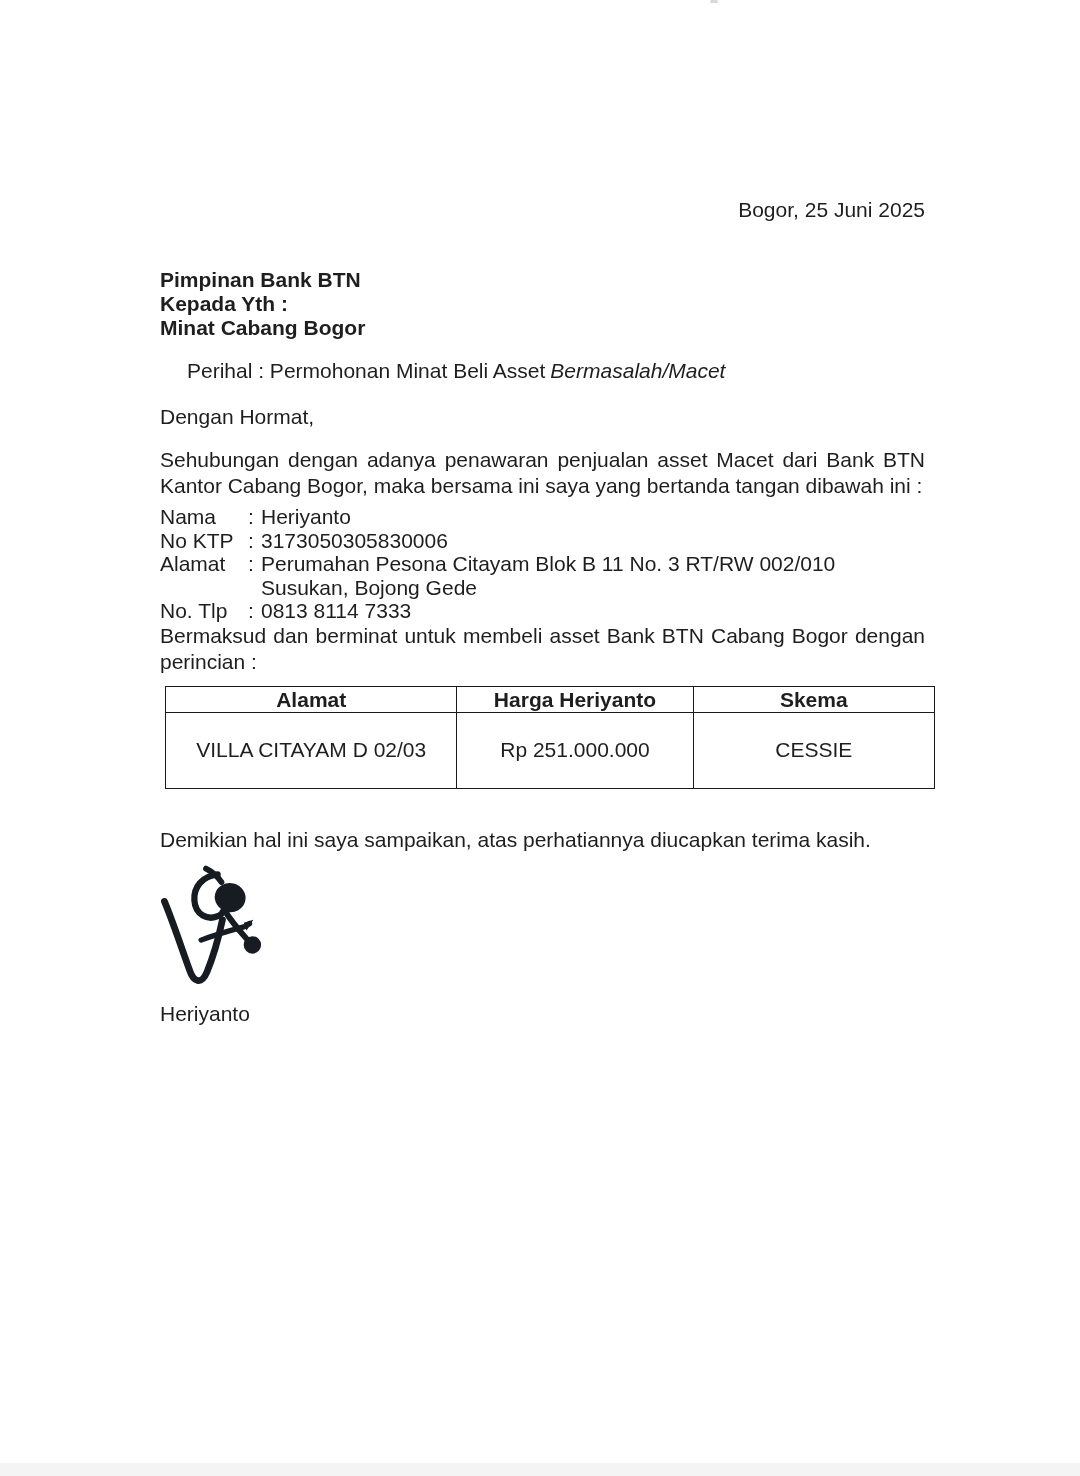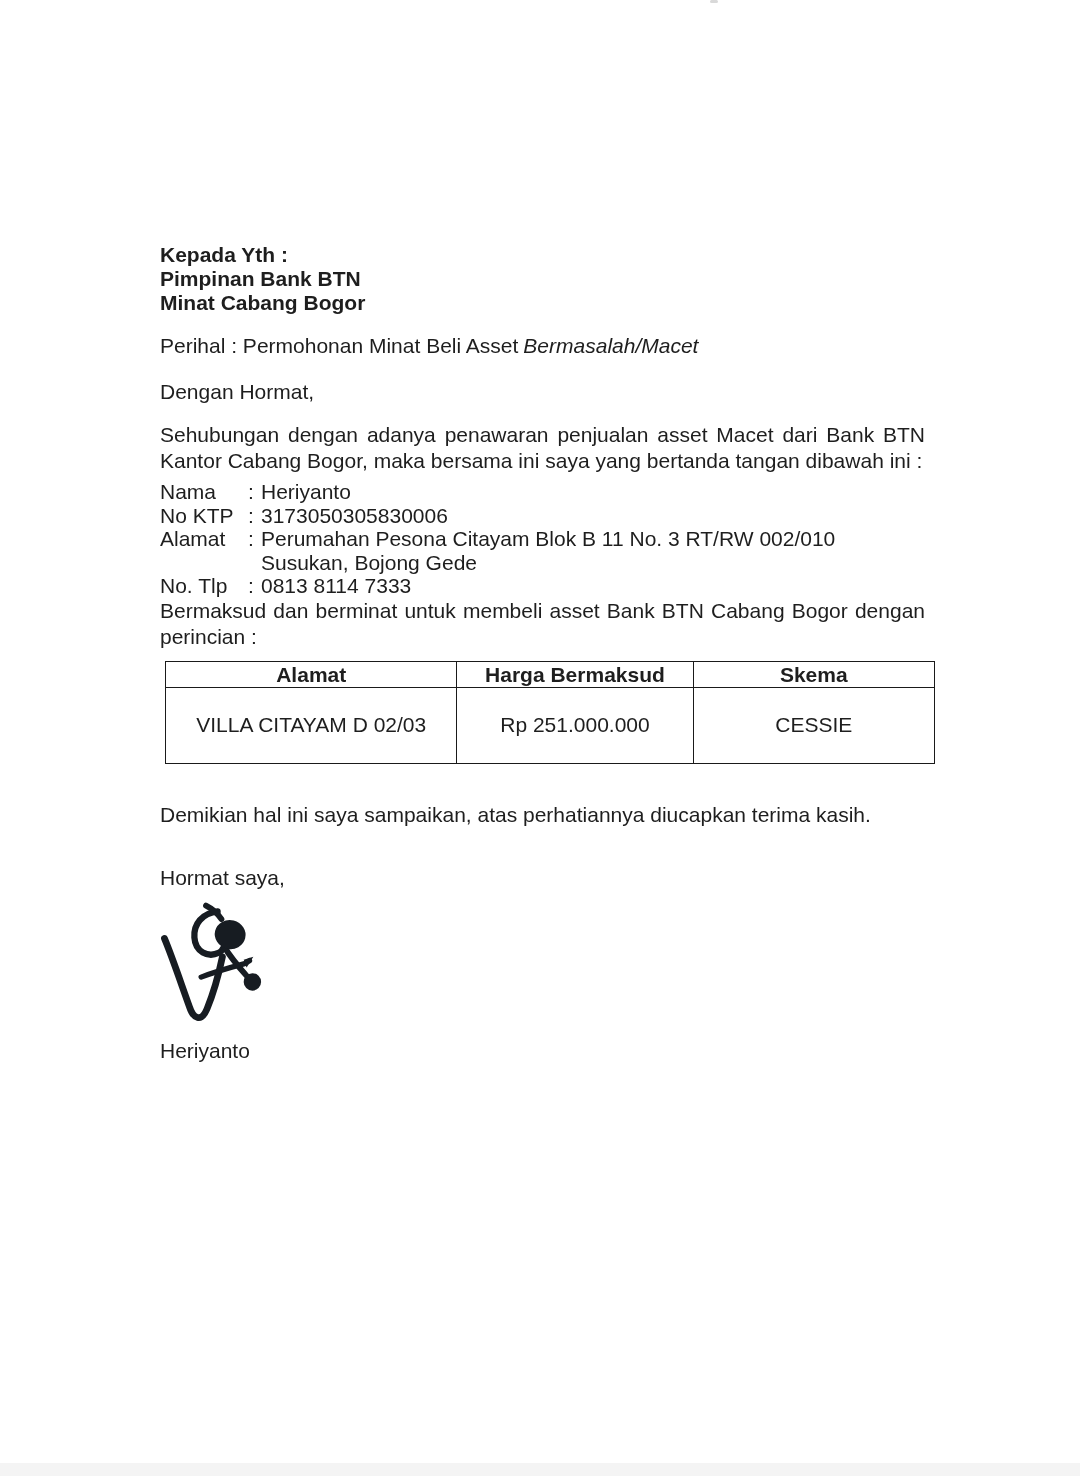--- a/index.html
+++ b/index.html
@@ -30,21 +30,21 @@
   }
   .recipient {
     margin-top: 46px;
     font-weight: bold;
     line-height: 24px;
   }
   .subject-line {
     margin-top: 18px;
     line-height: 25px;
   }
-  .subject-prefix { margin-right: 5px; }
+  .subject-prefix { margin-right: 5px; margin-left: 27px; }
   .subject-emphasis { font-style: italic; }
   .salutation {
     margin-top: 21px;
     line-height: 25px;
   }
   .para {
     text-align: justify;
     line-height: 26px;
   }
   .para1 { margin-top: 18px; }
@@ -115,24 +115,25 @@
     border-radius: 2px;
   }
 </style>
 </head>
 <body>
 
 <div class="top-speck"></div>
 
 <div class="page-content">
 
+  <div class="date-line">Bogor, 25 Juni 2025</div>
 
   <div class="recipient">
+    <div>Pimpinan Bank BTN</div>
     <div>Kepada Yth :</div>
-    <div>Pimpinan Bank BTN</div>
     <div>Minat Cabang Bogor</div>
   </div>
 
   <div class="subject-line">
     <span class="subject-prefix">Perihal : Permohonan Minat Beli Asset</span><span class="subject-emphasis">Bermasalah/Macet</span>
   </div>
 
   <div class="salutation">Dengan Hormat,</div>
 
   <div class="para para1">Sehubungan dengan adanya penawaran penjualan asset Macet dari Bank BTN Kantor Cabang Bogor, maka bersama ini saya yang bertanda tangan dibawah ini :</div>
@@ -157,36 +158,35 @@
 
   <table class="asset-table">
     <colgroup>
       <col style="width: 37.9%">
       <col style="width: 30.7%">
       <col style="width: 31.4%">
     </colgroup>
     <thead>
       <tr>
         <th>Alamat</th>
-        <th>Harga Bermaksud</th>
+        <th>Harga Heriyanto</th>
         <th>Skema</th>
       </tr>
     </thead>
     <tbody>
       <tr>
         <td>VILLA CITAYAM D 02/03</td>
         <td>Rp 251.000.000</td>
         <td>CESSIE</td>
       </tr>
     </tbody>
   </table>
 
   <div class="closing">Demikian hal ini saya sampaikan, atas perhatiannya diucapkan terima kasih.</div>
 
-  <div class="signoff">Hormat saya,</div>
 
   <div class="signature-wrap">
     <svg width="170" height="145" viewBox="0 0 170 150" xmlns="http://www.w3.org/2000/svg">
       <g stroke="#171c22" fill="none" stroke-linecap="round" stroke-linejoin="round">
 
         <path d="M12,47 C20,66 30,96 38,118 C42,130 50,134 56,120 C63,103 68,85 72,66" stroke-width="7"></path>
 
         <path d="M67,19 C51,21 42,32 43,46 C44,61 57,67 68,62 C73,59 75,55 74,49" stroke-width="6.5"></path>
 
         <path d="M74,56 C82,69 92,80 99,88" stroke-width="6"></path>

